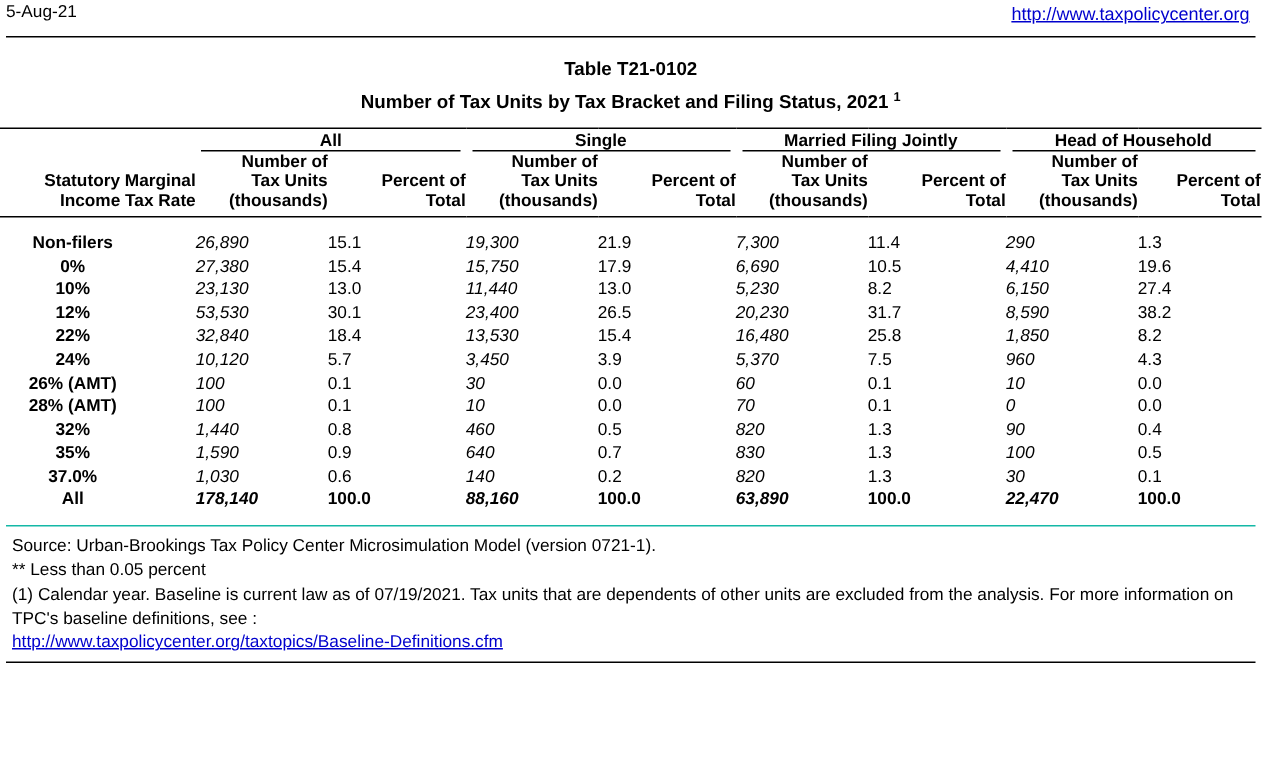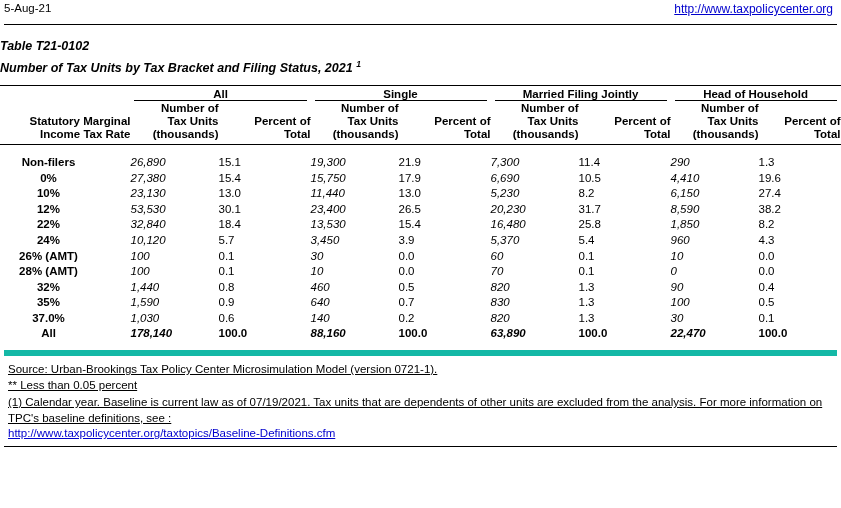--- a/index.html
+++ b/index.html
@@ -42,23 +42,22 @@
     top: 2px;
     font-size: 12px;
     color: #0000cd;
     text-decoration: underline;
   }
   .frame-line {
     border-top: 1px solid #000;
     margin: 2px 4px 0 4px;
   }
   .title-block {
-    text-align: left;
+    text-align: center;
     margin-top: 14px;
-    font-style: italic;
   }
   .title-line1 {
     font-size: 12.5px;
     font-weight: bold;
   }
   .title-line2 {
     font-size: 12.5px;
     font-weight: bold;
     margin-top: 6px;
   }
@@ -131,24 +130,23 @@
   tr.total td {
     font-weight: bold;
   }
   .header-rule-bottom td, .header-rule-bottom th {
     border-bottom: 1px solid #000;
   }
   
   .notes {
     margin: 0 4px;
     padding-top: 6px;
-    border-top: 6px solid #14b8a6;
+    border-top: 1px solid #14b8a6;
     font-size: 11.5px;
     line-height: 15.5px;
-    text-decoration: underline;
   }
   .notes .line {
     margin-left: 4px;
   }
   .notes .note-wrap {
     margin-left: 4px;
     margin-top: 2px;
   }
   .notes a.link {
     color: #0000cd;
@@ -318,21 +316,21 @@
         <td class="num">1,850</td>
         <td class="num2">8.2</td>
       </tr>
       <tr>
         <td class="rowlabel">24%</td>
         <td class="num">10,120</td>
         <td class="num2">5.7</td>
         <td class="num">3,450</td>
         <td class="num2">3.9</td>
         <td class="num">5,370</td>
-        <td class="num2">5.4</td>
+        <td class="num2">7.5</td>
         <td class="num">960</td>
         <td class="num2">4.3</td>
       </tr>
       <tr>
         <td class="rowlabel">26% (AMT)</td>
         <td class="num">100</td>
         <td class="num2">0.1</td>
         <td class="num">30</td>
         <td class="num2">0.0</td>
         <td class="num">60</td>

